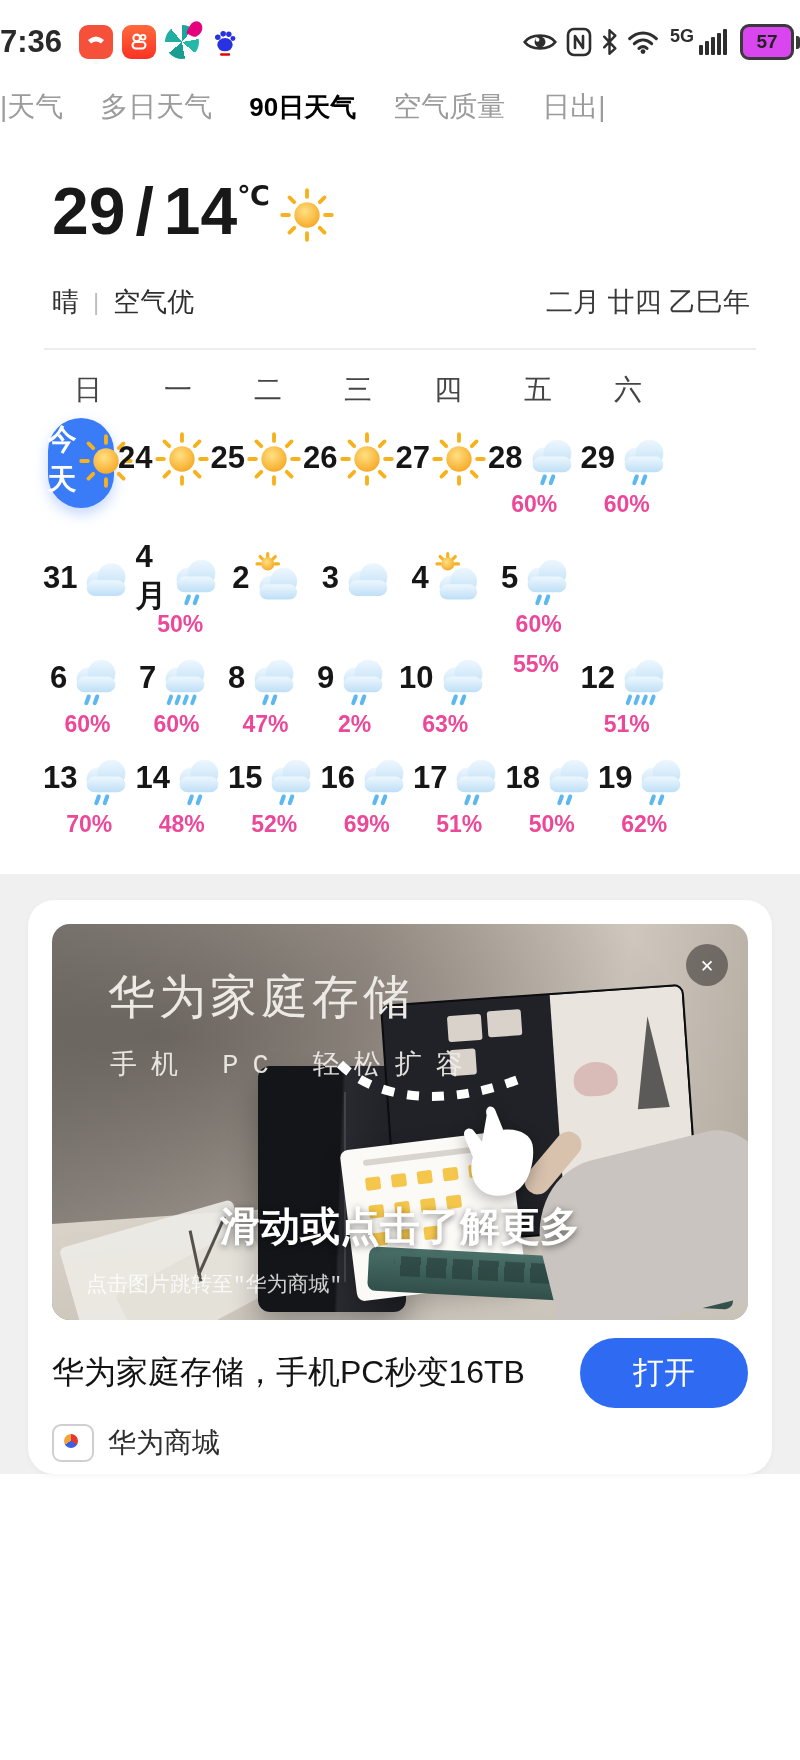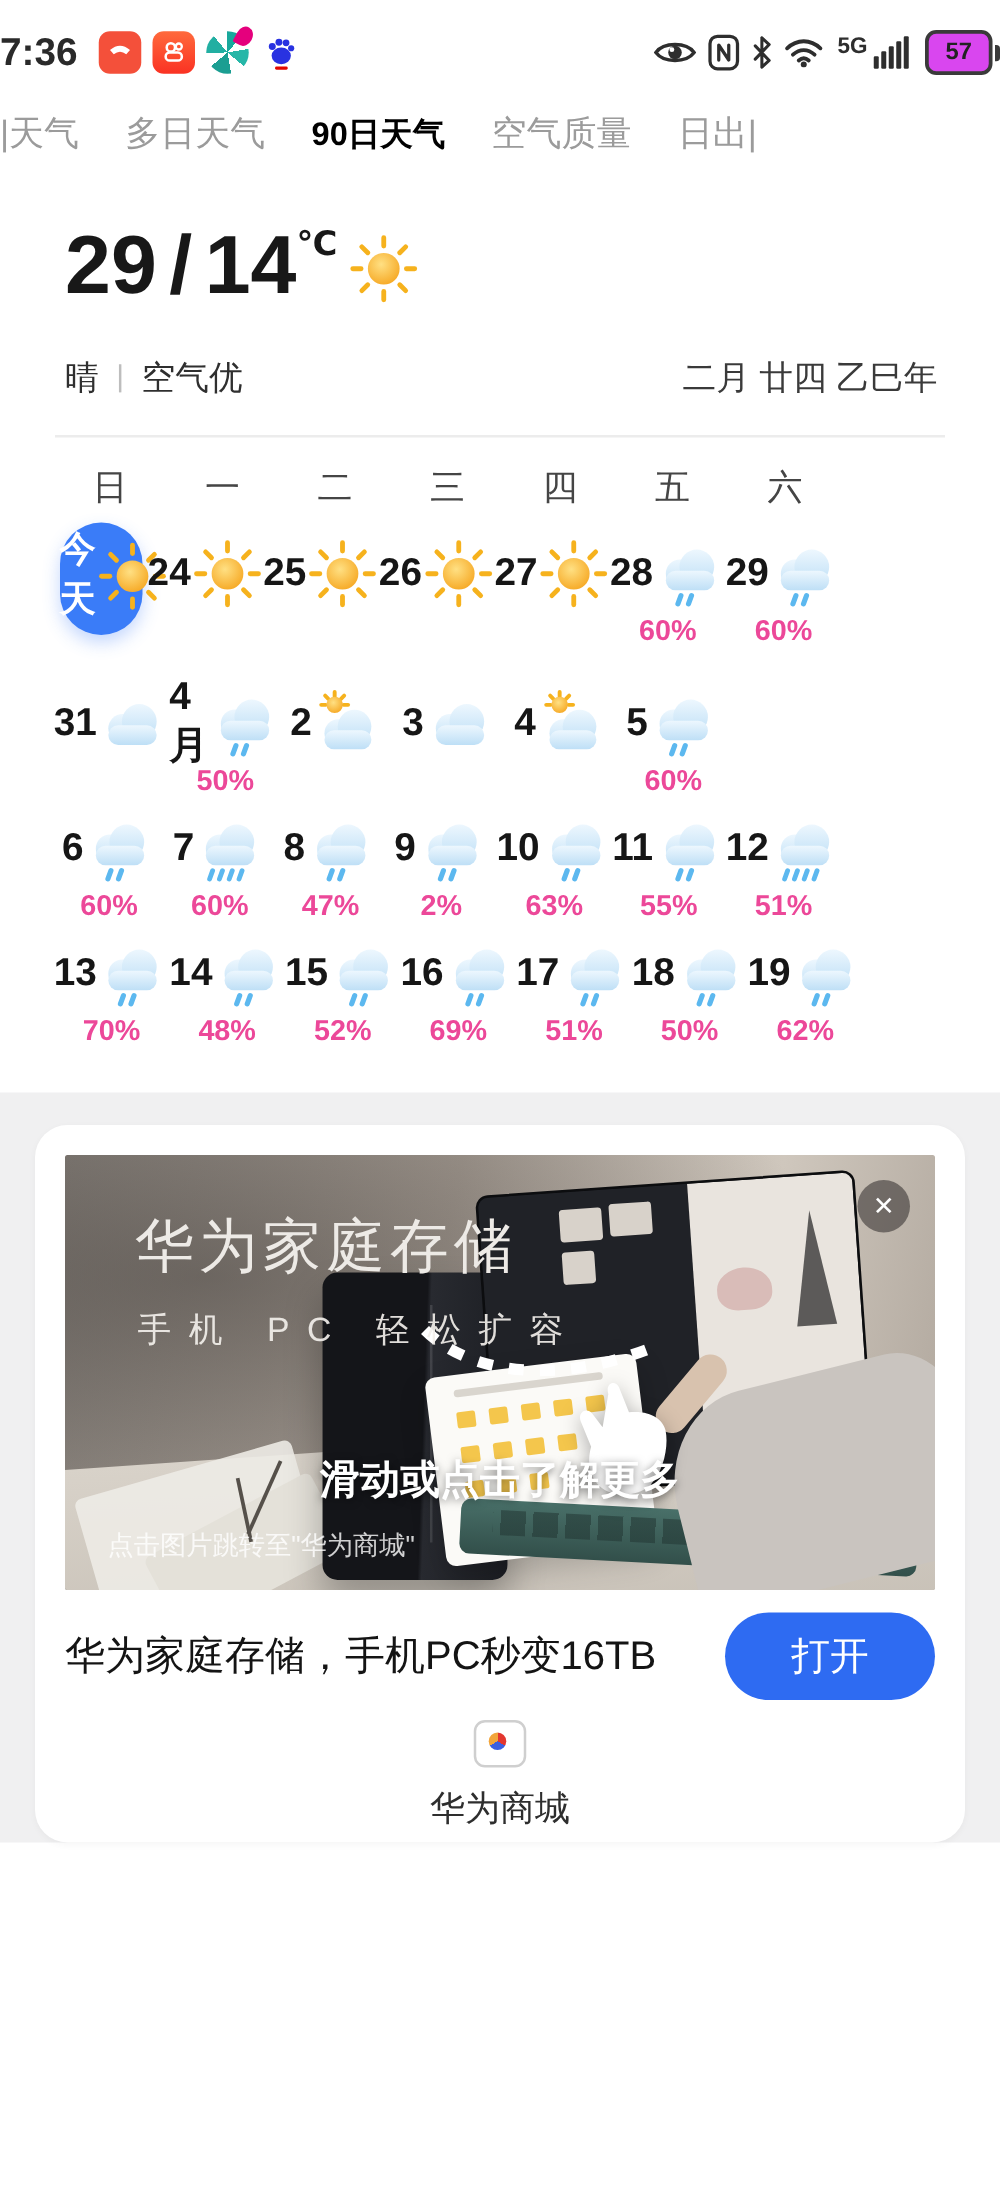--- a/index.html
+++ b/index.html
@@ -52,22 +52,22 @@
   .cell-inner{display:flex;flex-direction:row;align-items:center;}
   .cell-inner.pill{background:#3A7CF8;border-radius:36px;width:66px;padding:12px 0 18px;margin-top:-10px;box-shadow:0 6px 14px rgba(58,124,248,.3);}
   .cal-date{font-size:31px;font-weight:700;color:#161616;height:50px;display:flex;align-items:center;justify-content:center;}
   .pill .cal-date{color:#fff;font-size:29px;height:44px;}
   .cal-ic{width:58px;height:58px;margin-top:2px;}
   .cal-ic svg{width:58px;height:58px;display:block;}
   .cal-pct{font-size:23px;font-weight:600;color:#ec4899;height:36px;line-height:32px;}
   
   .promo-section{margin-top:30px;background:#f0f0f1;padding:26px 28px 0;height:600px;box-sizing:border-box;}
   .promo-card{background:#fff;border-radius:26px;padding:24px 24px 0;height:100%;box-sizing:border-box;box-shadow:0 2px 6px rgba(0,0,0,.04);}
-  .ad{position:relative;height:348px;border-radius:2px;overflow:hidden;
-      background:linear-gradient(100deg,#86807a 0%,#a49b92 42%,#cfc7bd 76%,#b0a79d 100%);}
+  .ad{position:relative;height:396px;border-radius:18px;overflow:hidden;
+      background:linear-gradient(100deg,#86807a 0%,#a49b92 42%,#cfc7bd 76%,#b0a79d 100%);font-family:Liberation Mono, monospace;}
   .ad-shade{position:absolute;inset:0;background:radial-gradient(130% 95% at 16% 28%,rgba(55,50,47,.42),rgba(55,50,47,0) 58%);}
   .ad-desk{position:absolute;left:-30px;right:-30px;bottom:-80px;height:200px;background:linear-gradient(#d8d2c9,#c3bcb2);transform:rotate(-4deg);}
   .ad-paper{position:absolute;left:16px;bottom:6px;width:180px;height:92px;background:#edebe5;transform:rotate(-16deg);border-radius:6px;opacity:.9;}
   .ad-paper2{position:absolute;left:70px;bottom:-6px;width:150px;height:70px;background:#e4e1d9;transform:rotate(-28deg);border-radius:6px;}
   .ad-stick{position:absolute;width:3px;height:64px;background:#55504a;left:158px;bottom:42px;transform:rotate(24deg);}
   .ad-stick.s2{left:142px;bottom:38px;transform:rotate(-12deg);height:52px;}
   .ad-device{position:absolute;left:206px;bottom:8px;width:148px;height:246px;border-radius:12px;
              background:linear-gradient(92deg,#141519 54%,#282a30 56%,#1c1e23 100%);box-shadow:0 18px 30px rgba(0,0,0,.28);}
   .ad-device::after{content:"";position:absolute;left:58%;top:26px;width:2px;height:190px;background:rgba(255,255,255,.12);}
   .ad-laptop{position:absolute;right:14px;bottom:20px;width:372px;height:306px;}
@@ -88,29 +88,29 @@
                       0 56px #f4c64c,26px 56px #f4c64c,52px 56px #f4c64c;}
   .file-lines{position:absolute;left:22px;top:12px;width:120px;height:6px;background:#d9d5ce;border-radius:3px;}
   .lap-base{position:absolute;right:0;bottom:0;width:366px;height:44px;background:linear-gradient(#497069,#324f4a);border-radius:8px;transform:rotate(3deg);}
   .lap-base::after{content:"";position:absolute;left:26px;right:26px;top:8px;height:20px;background:repeating-linear-gradient(90deg,#22363300 0 6px,#223633 6px 26px);opacity:.55;border-radius:3px;}
   .arm{position:absolute;right:-46px;bottom:-16px;width:240px;height:170px;background:#c9c4bf;border-radius:70px 50px 0 0/80px 60px 0 0;transform:rotate(-14deg);}
   .finger{position:absolute;right:168px;bottom:100px;width:26px;height:74px;background:#d8c2ae;border-radius:13px;transform:rotate(40deg);}
   .ad-dash{position:absolute;left:282px;top:124px;width:200px;height:78px;overflow:visible;}
   .ad-cursor{position:absolute;left:398px;top:176px;width:88px;height:100px;filter:drop-shadow(0 4px 8px rgba(0,0,0,.3));}
   .ad-headline{position:absolute;left:56px;top:42px;font-size:47px;font-weight:500;color:#EDEAE6;letter-spacing:4px;}
   .ad-subline{position:absolute;left:58px;top:122px;font-size:27px;color:rgba(242,239,234,.92);letter-spacing:14px;}
-  .ad-hint{position:absolute;left:0;right:0;bottom:66px;text-align:center;font-size:32px;font-weight:700;color:#fff;text-shadow:0 2px 7px rgba(0,0,0,.5);}
+  .ad-hint{position:absolute;left:0;right:0;bottom:66px;text-align:center;font-size:40px;font-weight:700;color:#fff;text-shadow:0 2px 7px rgba(0,0,0,.5);}
   .ad-note{position:absolute;left:34px;bottom:22px;font-size:21px;color:rgba(255,255,255,.8);}
   .ad-close{position:absolute;top:20px;right:20px;width:42px;height:42px;border-radius:50%;background:rgba(38,35,34,.52);
             display:flex;align-items:center;justify-content:center;color:#fff;font-size:21px;cursor:pointer;}
   .promo-footer{display:flex;align-items:center;justify-content:space-between;margin-top:18px;}
   .promo-title{font-size:32px;font-weight:500;color:#141414;}
   .open-btn{width:168px;height:70px;border-radius:35px;background:#2E6BF2;color:#fff;font-size:31px;font-weight:500;
             display:flex;align-items:center;justify-content:center;cursor:pointer;flex:0 0 auto;}
-  .store-row{display:flex;align-items:center;gap:14px;margin-top:16px;flex-direction:column;}
+  .store-row{display:flex;align-items:center;gap:14px;margin-top:16px;}
   .store-badge{width:38px;height:34px;border:2px solid #cfcfcf;border-radius:9px;position:relative;}
   .store-badge i{position:absolute;left:10px;top:8px;width:14px;height:14px;border-radius:50%;background:conic-gradient(#e3372f 0 120deg,#3b5fe0 120deg 240deg,#f2a53a 240deg 360deg);}
   .store-name{font-size:28px;color:#2e2e2e;}
   .defs-hidden{position:absolute;width:0;height:0;overflow:hidden;}
 </style>
 </head>
 <body>
 
 <svg class="defs-hidden" aria-hidden="true">
   <defs>
@@ -481,28 +481,20 @@
               <div class="cal-date">10</div>
               <div class="cal-ic">
                 <svg>
                   <use href="#i-rain2"></use>
                 </svg>
               </div>
             </div>
             <div class="cal-pct">63%</div>
           </div>
           <div class="cal-cell">
-            <div class="cell-inner">
-              <div class="cal-date">11</div>
-              <div class="cal-ic">
-                <svg>
-                  <use href="#i-rain2"></use>
-                </svg>
-              </div>
-            </div>
             <div class="cal-pct">55%</div>
           </div>
           <div class="cal-cell">
             <div class="cell-inner">
               <div class="cal-date">12</div>
               <div class="cal-ic">
                 <svg>
                   <use href="#i-rain4"></use>
                 </svg>
               </div>

